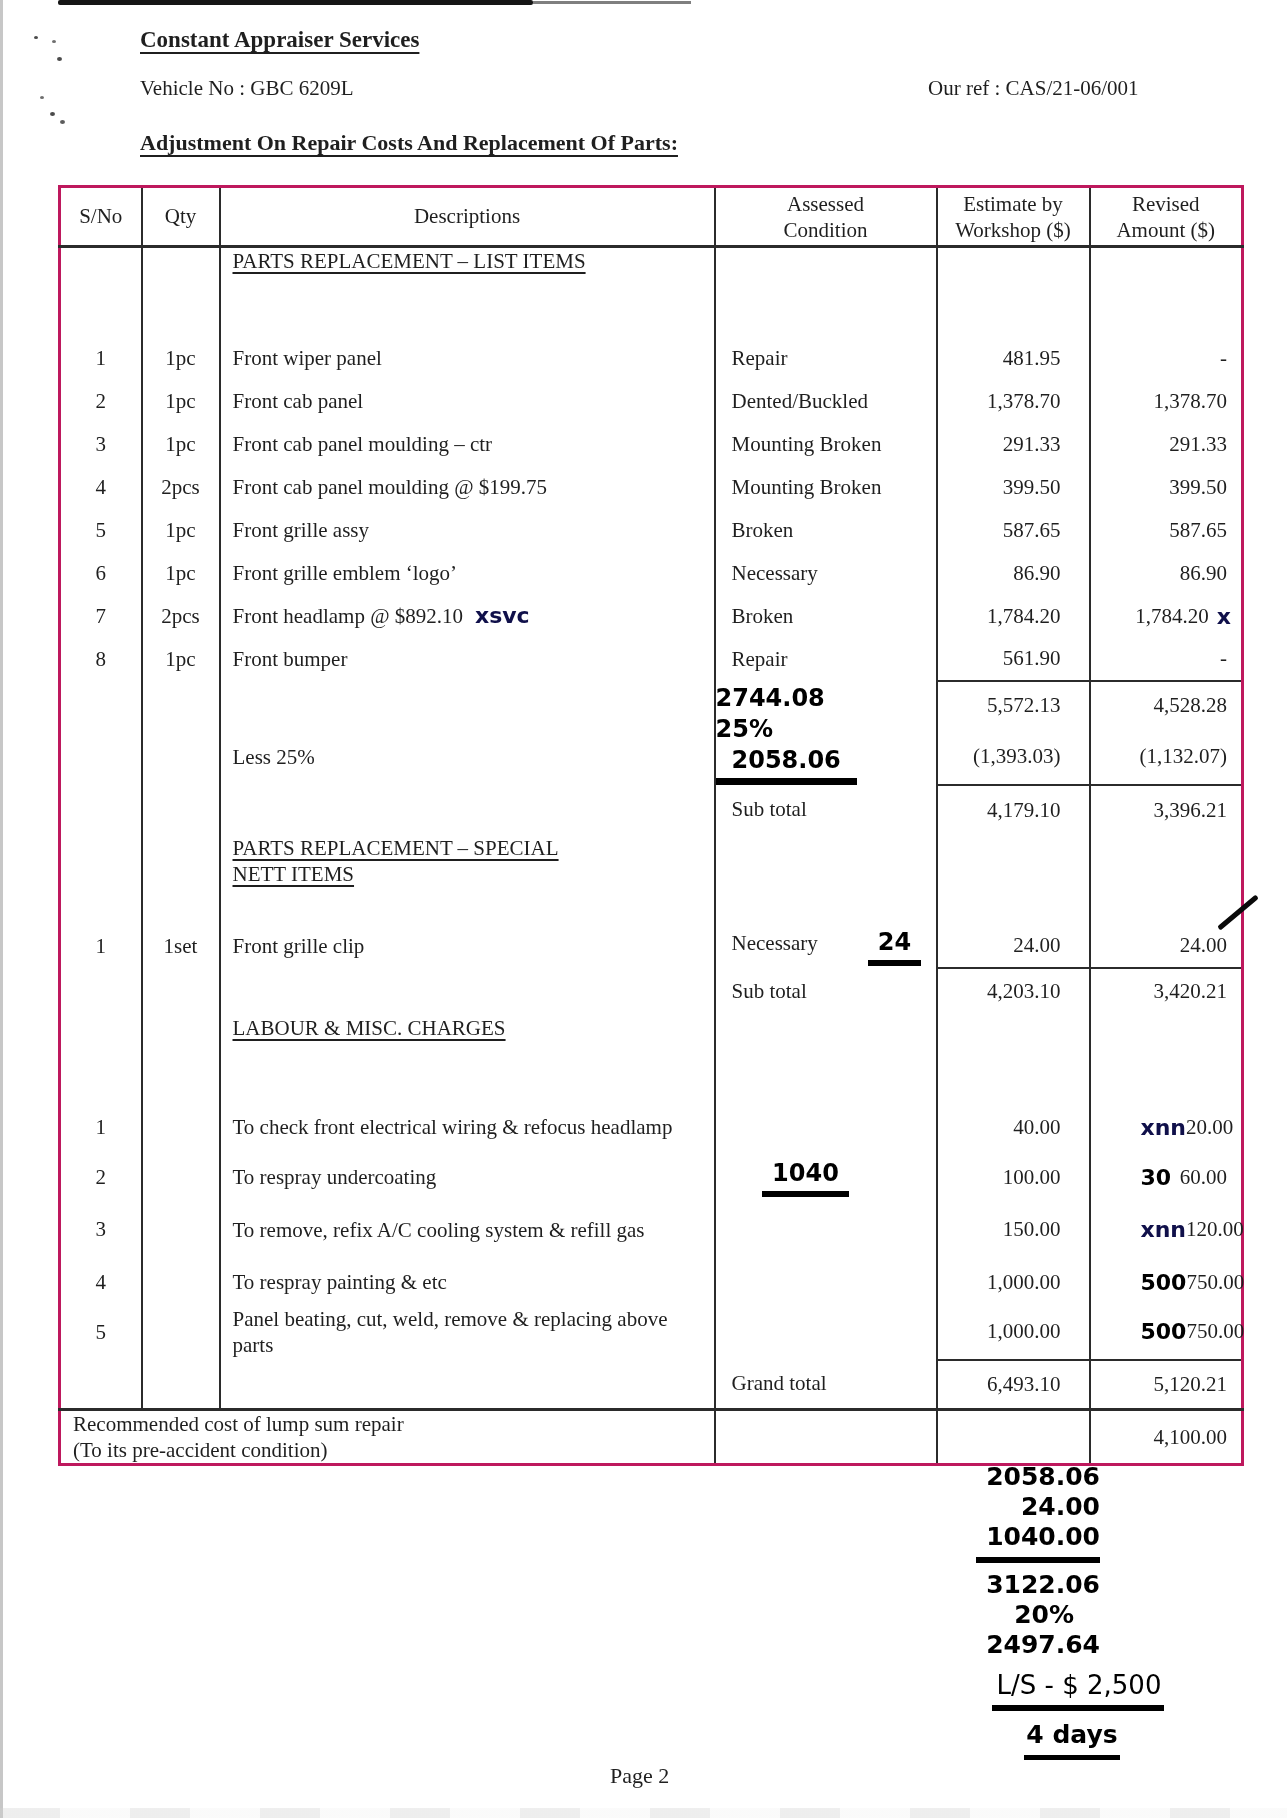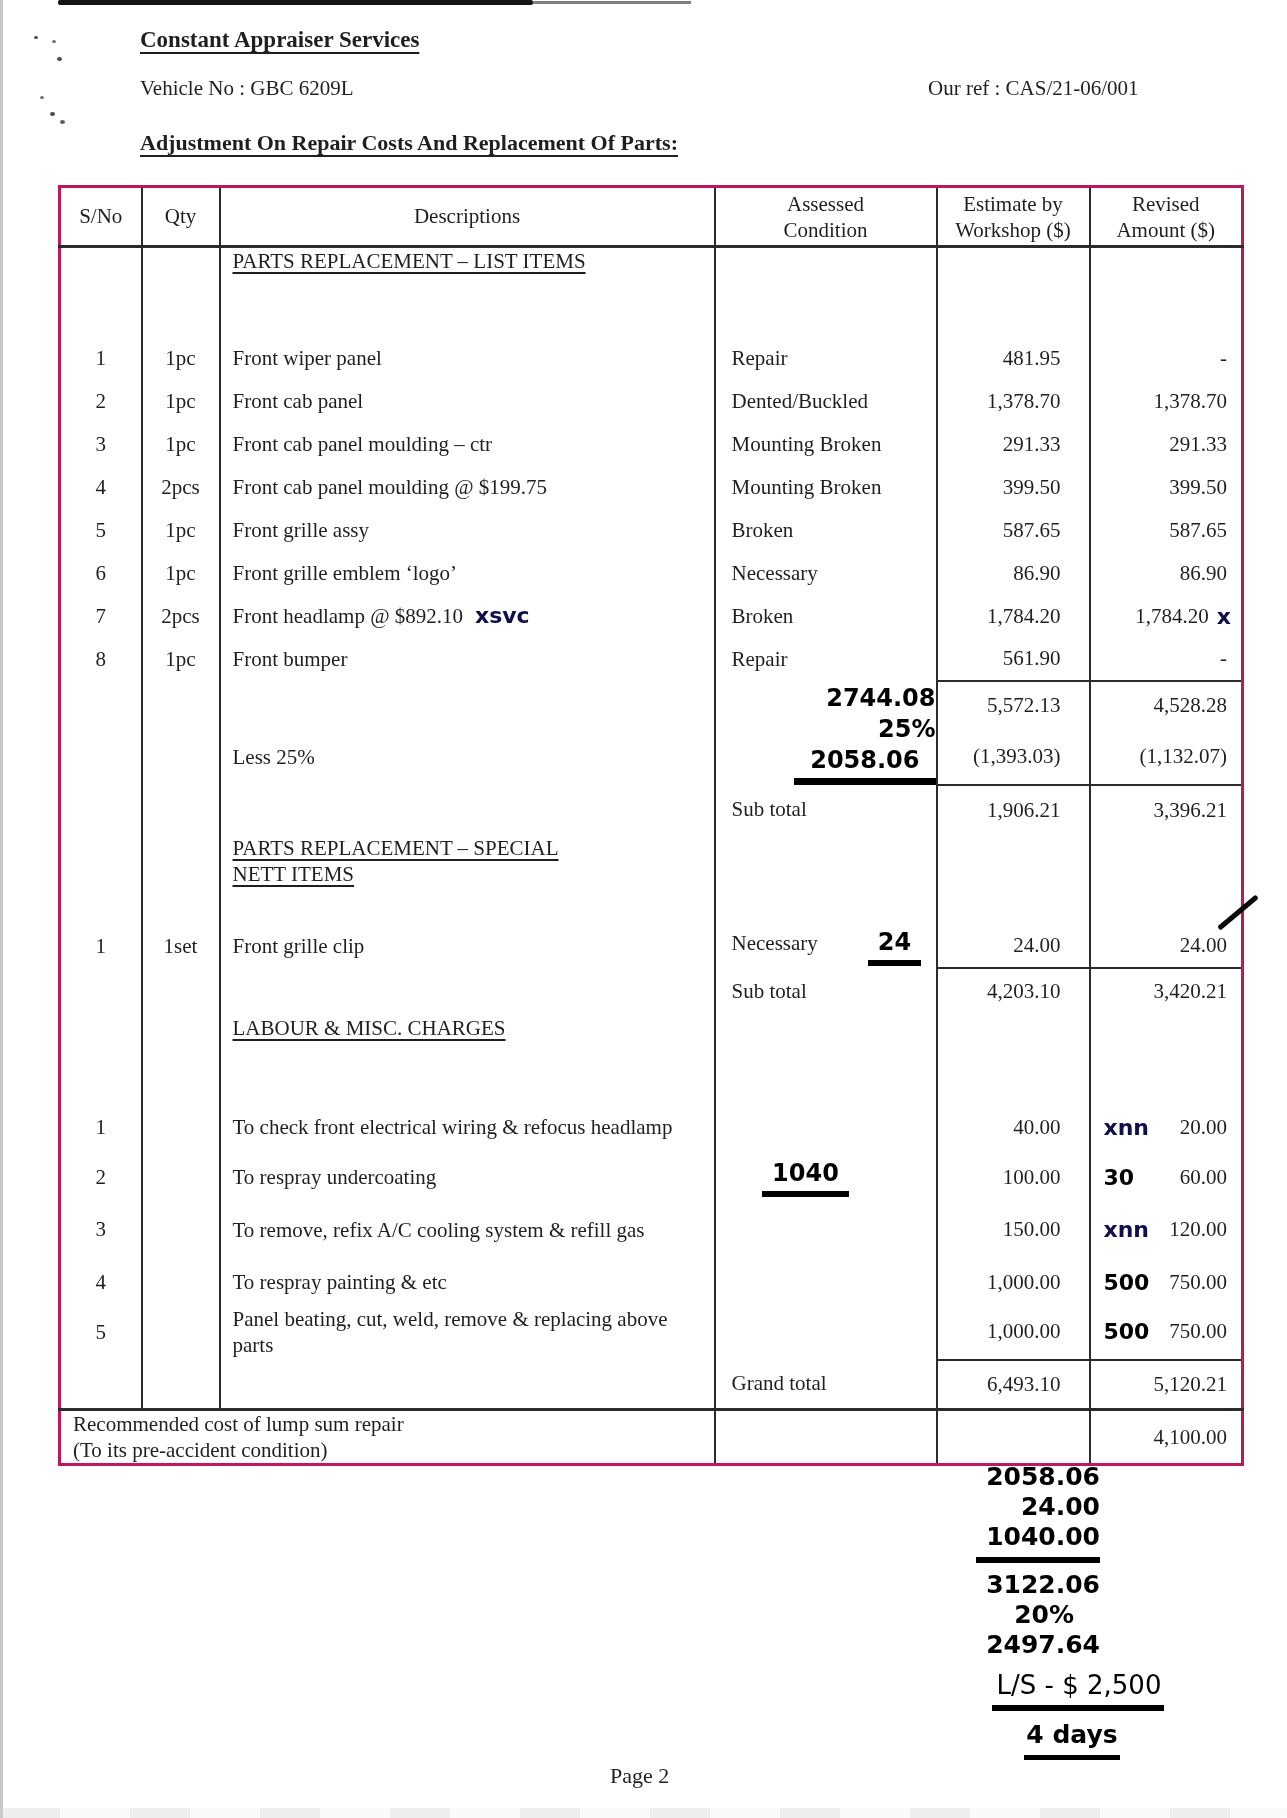--- a/index.html
+++ b/index.html
@@ -39,32 +39,32 @@
   .rh25{height:25px;}.rh30{height:30px;}.rh35{height:35px;}.rh43{height:43px;}
   .rh45{height:45px;}.rh47{height:47px;}.rh50{height:50px;}.rh55{height:55px;}
   .rh60{height:60px;}.rh65{height:65px;}.rhead{height:60px;}
   .c-sno{text-align:center;}
   .c-qty{text-align:center;}
   .c-desc{padding-left:12px;padding-right:8px;line-height:26px;}
   .c-ass{padding-left:16px;}
   .c-est{text-align:right;padding-right:28px;}
   .c-rev{text-align:right;padding-right:14px;}
   .c-rev0{padding:0;}
-  .rev-flex{display:flex;justify-content:space-between;align-items:center;padding:0 14px 0 13px;}
+  .rev-flex{display:flex;justify-content:space-between;align-items:center;padding:0 14px 0 13px;margin-left:37px;}
   .rev-end{display:flex;justify-content:flex-end;align-items:center;gap:8px;padding-right:10px;}
   .bt td, td.bt{border-top:2px solid #2b2b2b;}
   td.bt3{border-top:3px solid #2b2b2b;}
   .headline{text-decoration:underline;text-decoration-thickness:2px;text-underline-offset:4px;}
   .v-top{vertical-align:top;}
   
   .hw{font-family:"DejaVu Sans",sans-serif;font-weight:bold;color:#000;font-size:22px;}
   .hwb{color:#10104a;}
   .ml12{margin-left:12px;}
   .ml50{margin-left:50px;}
-  .c-ass-stack{text-align:right;vertical-align:top;padding-top:2px;}
+  .c-ass-stack{text-align:left;vertical-align:top;padding-top:2px;}
   .stack-line{font-size:24px;line-height:31px;}
   .ul-thick{display:inline-block;border-bottom:7px solid #000;padding:0 16px 2px;}
   .ul-thin{display:inline-block;border-bottom:6px solid #000;padding:1px 10px 4px;font-size:24px;}
   .c-ass-hw{text-align:center;padding-right:40px;}
   .slash-mark{position:absolute;left:1213px;top:910px;width:50px;height:5px;background:#0a0a0a;
     transform:rotate(-40deg);border-radius:2px;}
   
   .summary{position:absolute;left:950px;top:1462px;width:150px;text-align:right;
     font-family:"DejaVu Sans",sans-serif;font-weight:bold;font-size:25px;color:#000;}
   .s-line{line-height:30px;}
@@ -233,21 +233,21 @@
         <td></td>
       <td class="c-desc">Less 25%</td>
       <td class="c-est">(1,393.03)</td>
       <td class="c-rev">(1,132.07)</td>
     </tr>
     <tr class="rh50">
       <td></td>
         <td></td>
         <td class="c-desc"></td>
       <td class="c-ass">Sub total</td>
-      <td class="c-est bt">1,906.21</td>
+      <td class="c-est bt">4,179.10</td>
       <td class="c-rev bt">3,396.21</td>
     </tr>
 
     <tr class="rh65">
       <td></td>
         <td></td>
       <td class="c-desc v-top">
         <span class="headline blk">PARTS REPLACEMENT – SPECIAL</span><br>
         <span class="headline">NETT ITEMS</span>
       </td>

